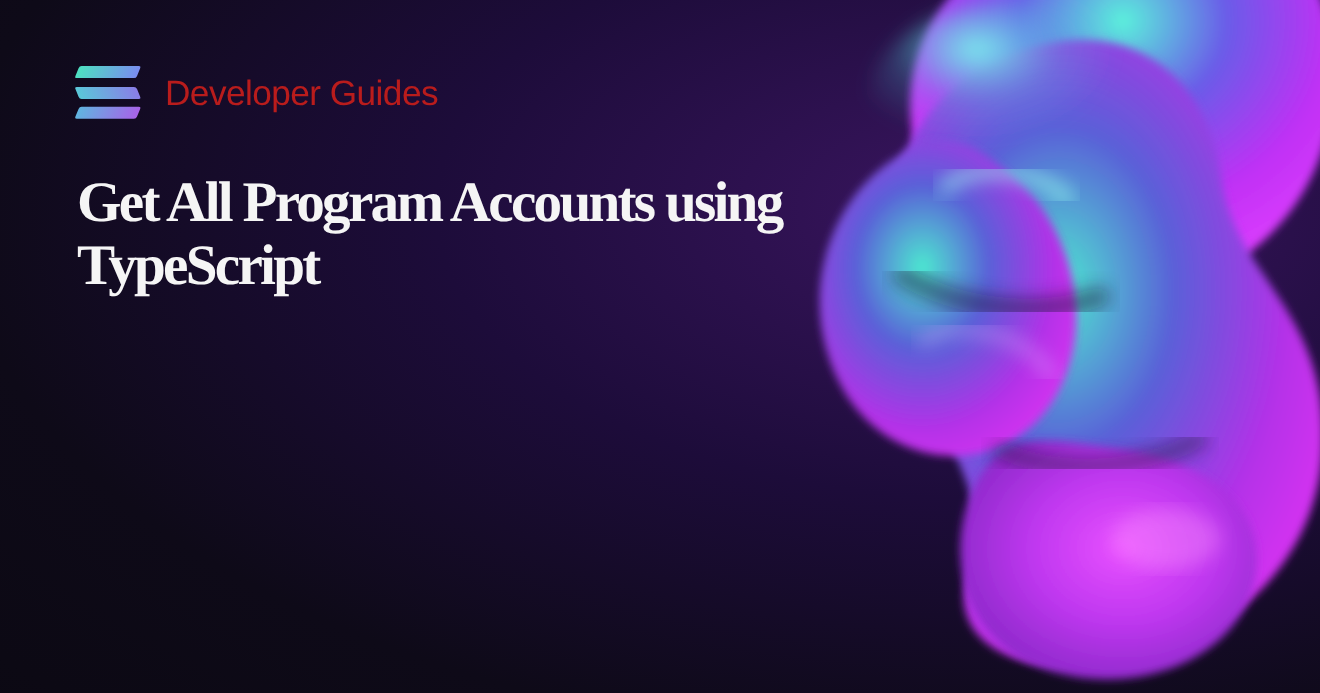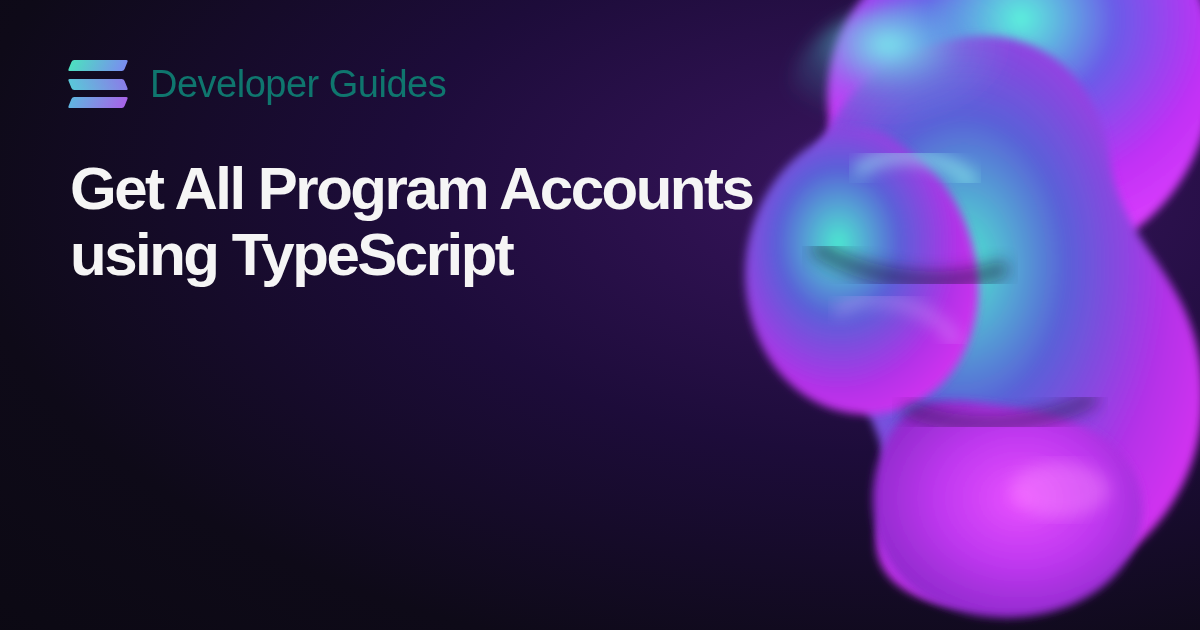--- a/index.html
+++ b/index.html
@@ -36,32 +36,33 @@
     justify-content: space-between;
   }
   .logo-bar {
     height: 11px;
     border-radius: 2px;
   }
   .logo-bar:nth-child(1) { background: linear-gradient(90deg, #4de0c0, #7a8cf0); transform: skewX(-22deg); }
   .logo-bar:nth-child(2) { background: linear-gradient(90deg, #5ac8d8, #8a7de8); transform: skewX(22deg); }
   .logo-bar:nth-child(3) { background: linear-gradient(90deg, #60b5e0, #a862e8); transform: skewX(-22deg); }
   .category {
-    color: #0f766e;
-    font-size: 38px;
+    color: #b91c1c;
+    font-size: 32px;
     font-weight: 400;
     letter-spacing: -0.5px;
   }
   .title {
     color: #f5f5f5;
-    font-size: 60px;
+    font-size: 52px;
     font-weight: 600;
     line-height: 1.1;
     letter-spacing: -2.5px;
     max-width: 820px;
+    font-family: Liberation Serif, serif;
   }
 </style>
 </head>
 <body>
 
 <div class="blob-container">
   <svg width="600" height="630" viewBox="0 0 600 630" xmlns="http://www.w3.org/2000/svg">
     <defs>
       <radialGradient id="g1" cx="50%" cy="30%" r="70%">
         <stop offset="0%" stop-color="#5af0dc"></stop>

